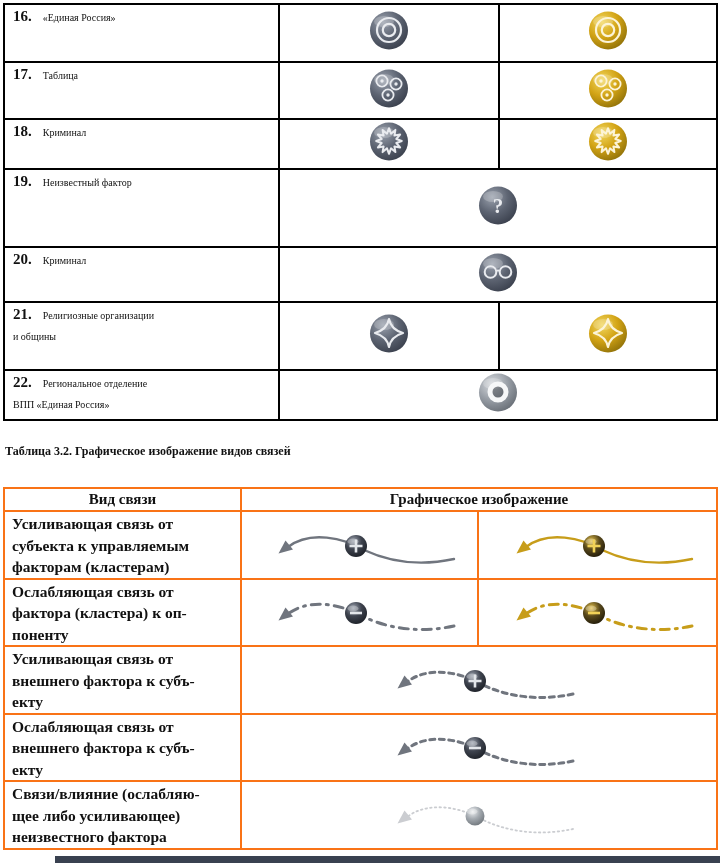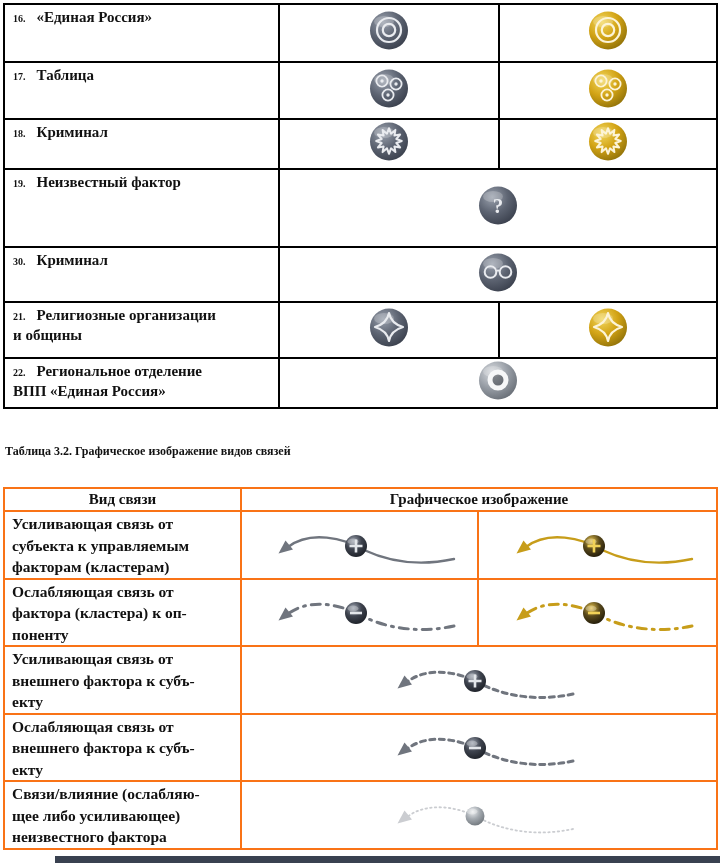--- a/index.html
+++ b/index.html
@@ -5,22 +5,22 @@
   html,body{margin:0;padding:0;background:#ffffff;}
   .page{position:relative;width:720px;height:863px;background:#ffffff;
         font-family:"Liberation Serif",serif;color:#111;overflow:hidden;}
   table{border-collapse:collapse;table-layout:fixed;}
   
   .t1{position:absolute;left:3px;top:3px;width:713px;}
   .t1 td{border:2px solid #000;}
   .t1 .label-cell{vertical-align:top;padding:2px 4px 0 8px;}
   .t1 .icon-cell{vertical-align:middle;text-align:center;padding:0;}
   .c1{width:275px}.c2{width:220px}.c3{width:218px}
-  .factor-num{display:inline;font-weight:bold;font-size:10px;margin-right:11px;}
-  .factor-label{display:inline;font-weight:bold;font-size:15px;line-height:20px;white-space:pre-line;}
+  .factor-num{display:inline;font-weight:bold;font-size:15px;margin-right:11px;}
+  .factor-label{display:inline;font-weight:normal;font-size:10px;line-height:20px;white-space:pre-line;}
   
   .caption{position:absolute;left:5px;top:444px;margin:0;font-weight:bold;font-size:12px;}
   
   .t2{position:absolute;left:3px;top:487px;width:713px;}
   .t2 th,.t2 td{border:2px solid #f97316;}
   .t2 thead tr{height:23px;}
   .t2 th{font-weight:bold;font-size:15px;text-align:center;padding:0;}
   .d1{width:237px}.d2{width:237px}.d3{width:239px}
   .link-label-cell{vertical-align:top;padding:1px 2px 0 7px;margin-top:20px;}
   .link-label{font-weight:bold;font-size:15.5px;line-height:21.5px;white-space:pre-line;}
@@ -143,37 +143,37 @@
                     <stop offset="0.55" stop-color="#5d6472"></stop>
                     <stop offset="1" stop-color="#3d4350"></stop>
                   </radialGradient>
                 </defs>
                 <circle cx="22" cy="21.5" r="19" fill="url(#g7)"></circle>
                 <ellipse cx="17" cy="12.5" rx="10" ry="5.5" fill="#ffffff" opacity="0.22"></ellipse>
                 <text x="22" y="28.5" text-anchor="middle" font-family="'Liberation Serif',serif" font-size="21" font-weight="bold" fill="#e9ebef">?</text>
               </svg></span></td>
         </tr>
         <tr style="height: 55px;">
-          <td class="label-cell"><span class="factor-num">30.</span><span class="factor-label">Криминал</span></td>
+          <td class="label-cell"><span class="factor-num">20.</span><span class="factor-label">Криминал</span></td>
           <td class="icon-cell" colspan="2"><span><svg width="44" height="44" viewBox="0 0 44 44">
                 <defs>
                   <radialGradient id="g8" cx="35%" cy="28%" r="75%">
                     <stop offset="0" stop-color="#9aa1ad"></stop>
                     <stop offset="0.55" stop-color="#5d6472"></stop>
                     <stop offset="1" stop-color="#3d4350"></stop>
                   </radialGradient>
                 </defs>
                 <circle cx="22" cy="21.5" r="19" fill="url(#g8)"></circle>
                 <ellipse cx="17" cy="12.5" rx="10" ry="5.5" fill="#ffffff" opacity="0.22"></ellipse>
                 <circle cx="14.5" cy="21" r="5.8" fill="none" stroke="#e9ebef" stroke-width="2"></circle>
                 <circle cx="29.5" cy="21" r="5.8" fill="none" stroke="#e9ebef" stroke-width="2"></circle>
                 <path d="M20.3,20.3 Q22,18.4 23.7,20.3" fill="none" stroke="#e9ebef" stroke-width="1.8"></path>
               </svg></span></td>
         </tr>
-        <tr style="height: 56px;">
+        <tr style="height: 68px;">
           <td class="label-cell"><span class="factor-num">21.</span><span class="factor-label">Религиозные организации
 и общины</span></td>
           <td class="icon-cell"><span><svg width="44" height="44" viewBox="0 0 44 44">
                 <defs>
                   <radialGradient id="g9" cx="35%" cy="28%" r="75%">
                     <stop offset="0" stop-color="#9aa1ad"></stop>
                     <stop offset="0.55" stop-color="#5d6472"></stop>
                     <stop offset="1" stop-color="#3d4350"></stop>
                   </radialGradient>
                 </defs>

